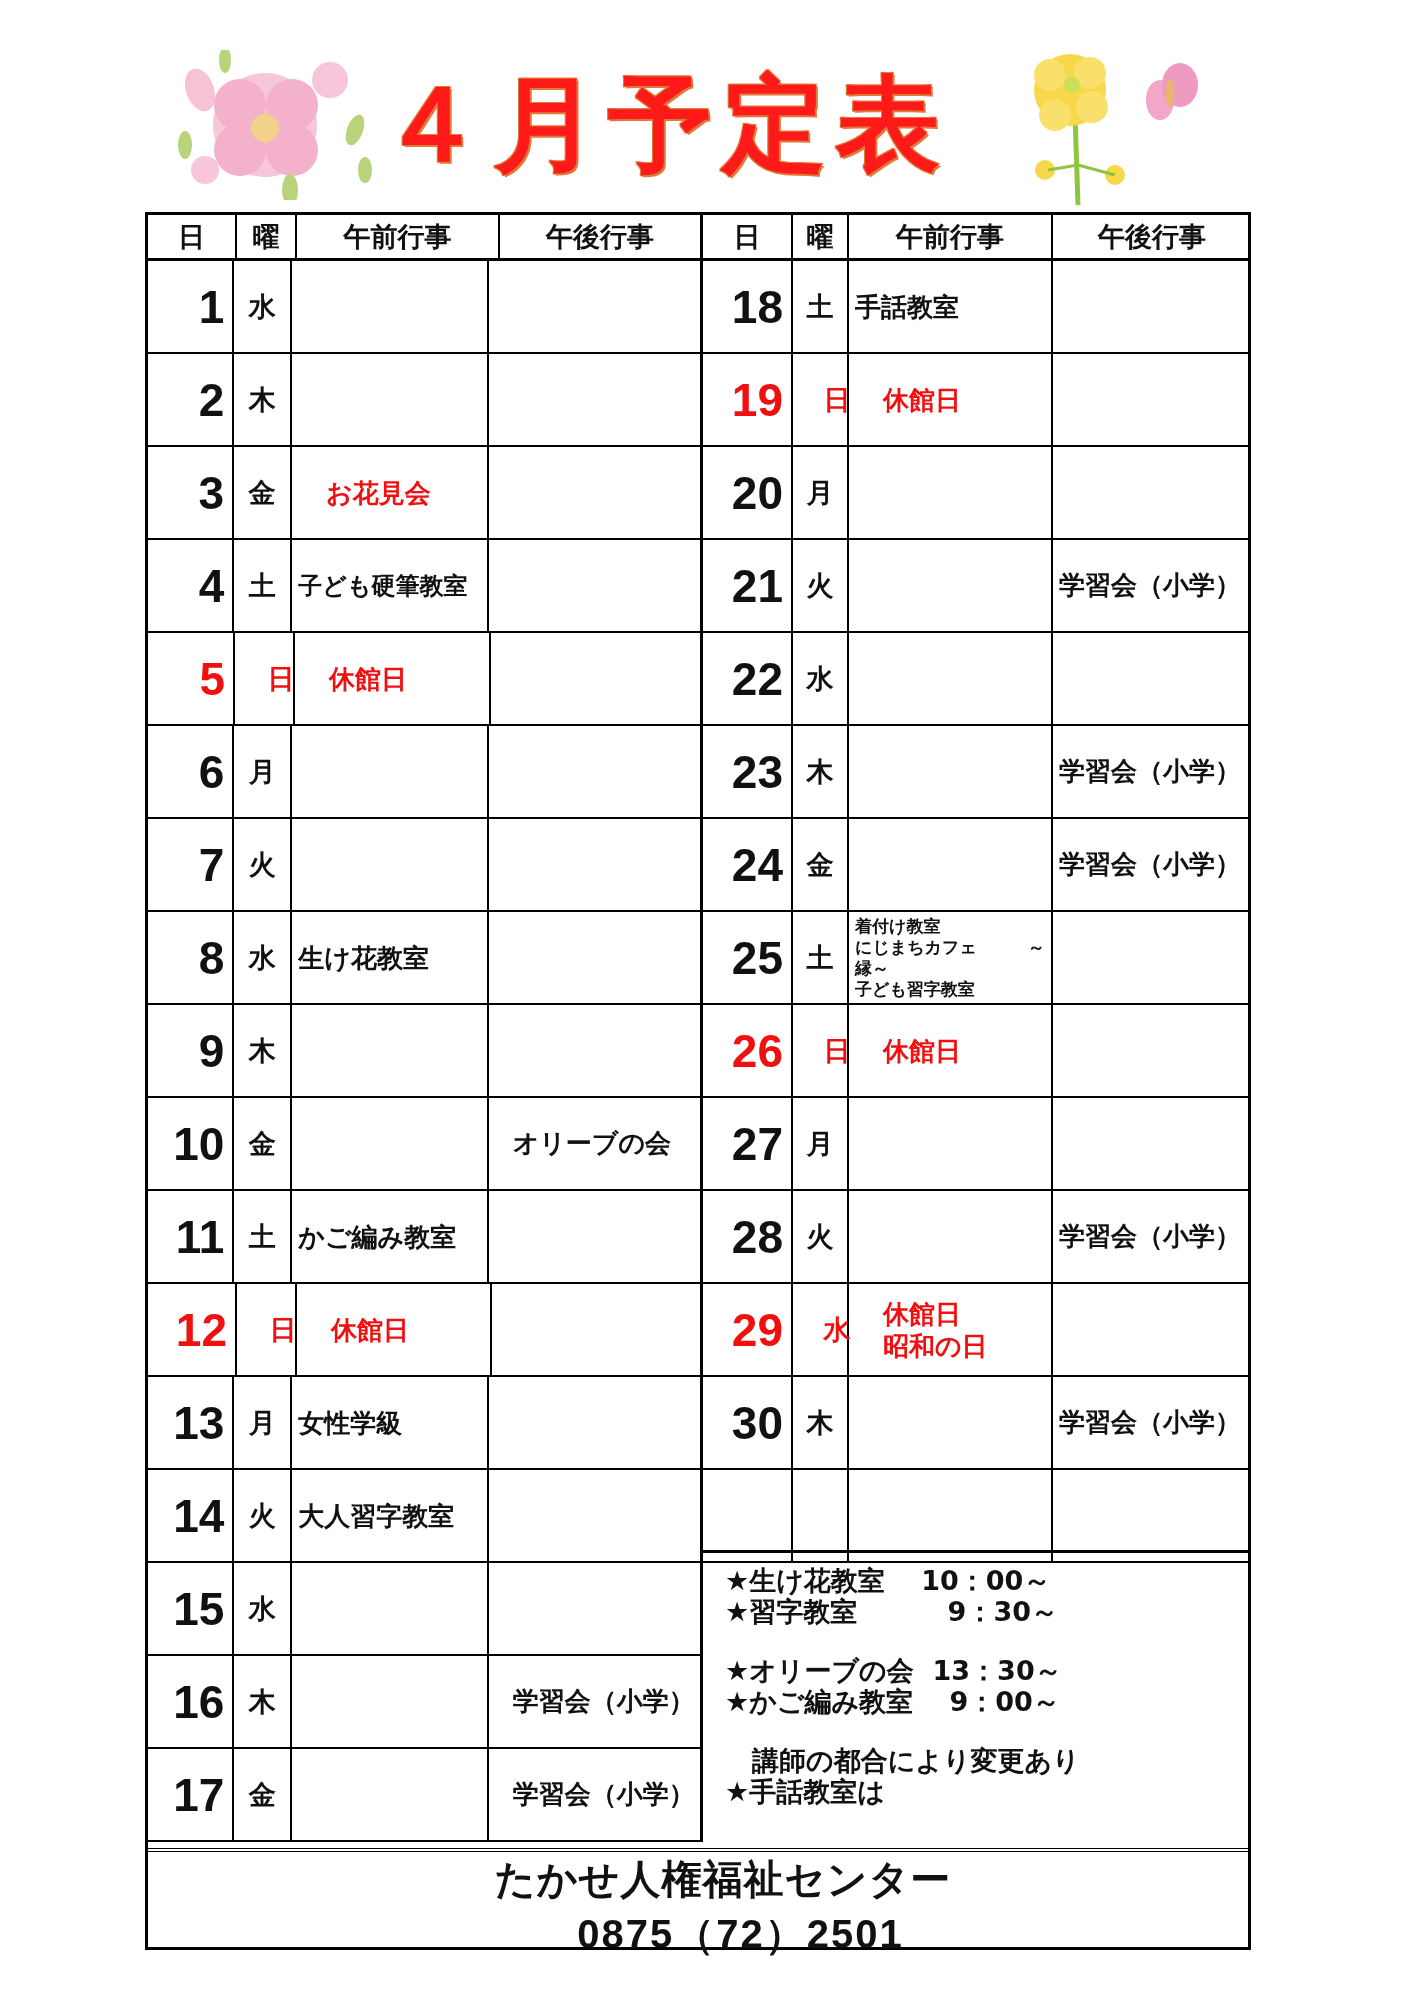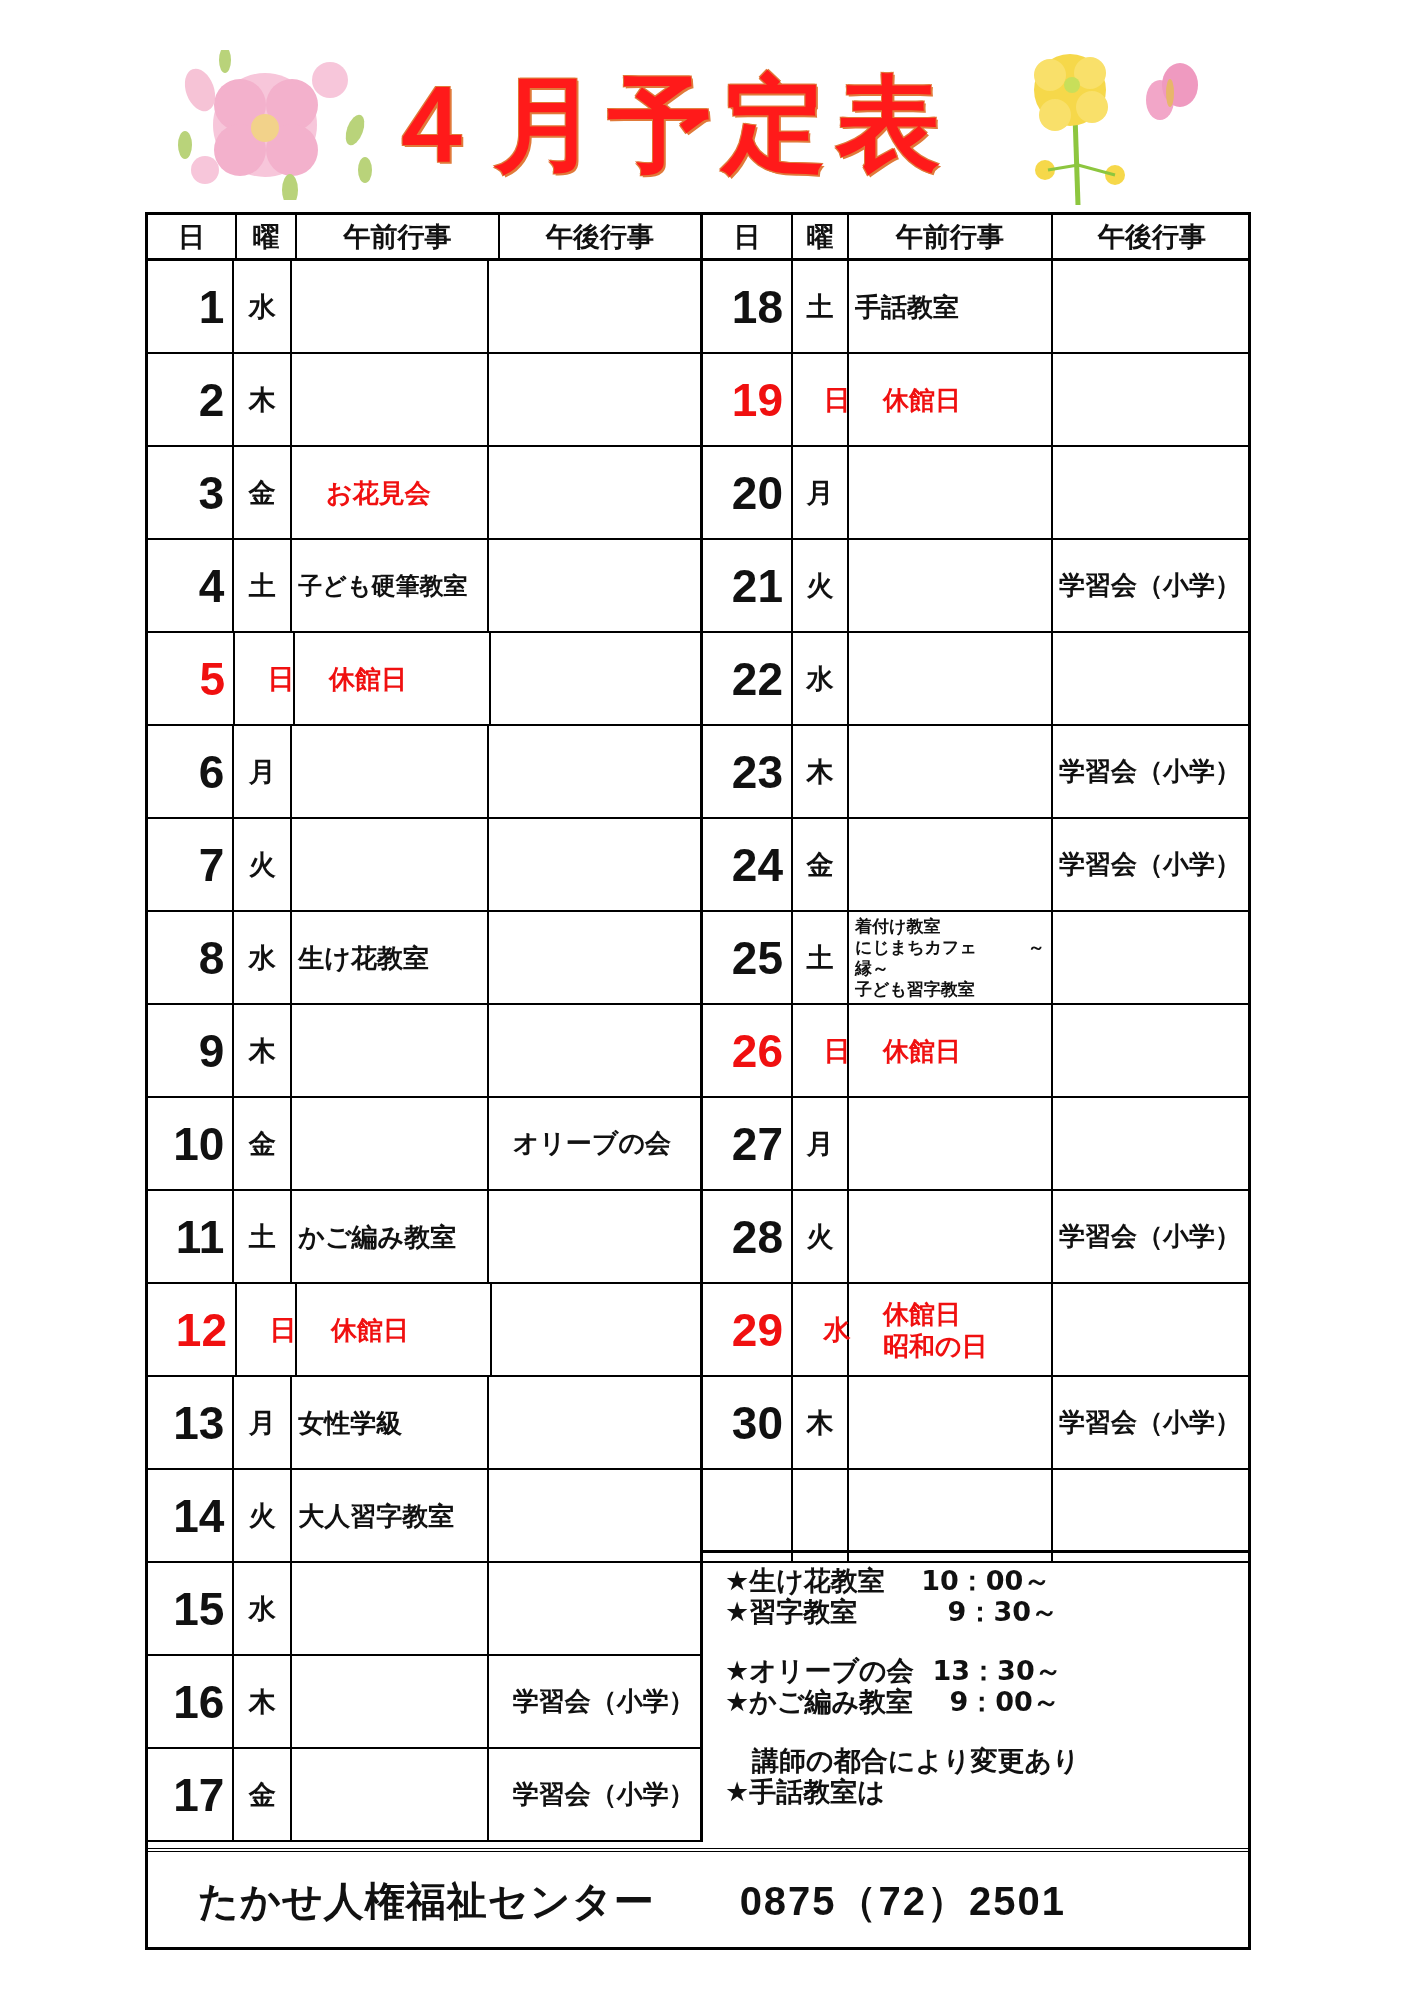--- a/index.html
+++ b/index.html
@@ -29,21 +29,21 @@
   .half.left .c-pm{border-right:3px solid #000 !important;width:203px;margin-left:18px;}
   .red{color:#f01010 !important;padding-left:34px;}
   .small{font-size:17px !important;line-height:21px !important;flex-direction:column;align-items:flex-start !important;justify-content:center;}
   .small span{display:block;}
   .two{flex-direction:column;align-items:flex-start !important;justify-content:center;line-height:32px !important;}
   .two span{display:block;}
 
   .notes{position:absolute;left:555px;top:1335px;width:548px;height:294px;border-top:3px solid #000;box-sizing:border-box;padding:12px 0 0 22px;font-weight:bold;font-size:27px;line-height:31px;}
   .notes .gap{height:28px;}
   .note-line{display:flex;white-space:pre;}
-  .footer{position:absolute;left:0;top:1633px;width:1100px;height:102px;border-top:4px double #000;box-sizing:border-box;display:flex;align-items:center;}
+  .footer{position:absolute;left:0;top:1633px;width:1100px;height:102px;border-top:4px double #000;box-sizing:border-box;display:flex;align-items:center;flex-direction:column;}
   .footer .org{margin-left:50px;font-weight:bold;font-size:40px;letter-spacing:1px;}
   .footer .tel{margin-left:85px;font-family:"Liberation Sans",sans-serif;font-weight:bold;font-size:40px;letter-spacing:2px;}
 </style>
 </head>
 <body>
 
 <div class="title-wrap">
   <svg class="deco-left" viewBox="0 0 210 150">
     <ellipse cx="30" cy="40" rx="14" ry="22" fill="#f6c3d6" transform="rotate(-20 30 40)"></ellipse>
     <circle cx="95" cy="75" r="52" fill="#f7c6da"></circle>

